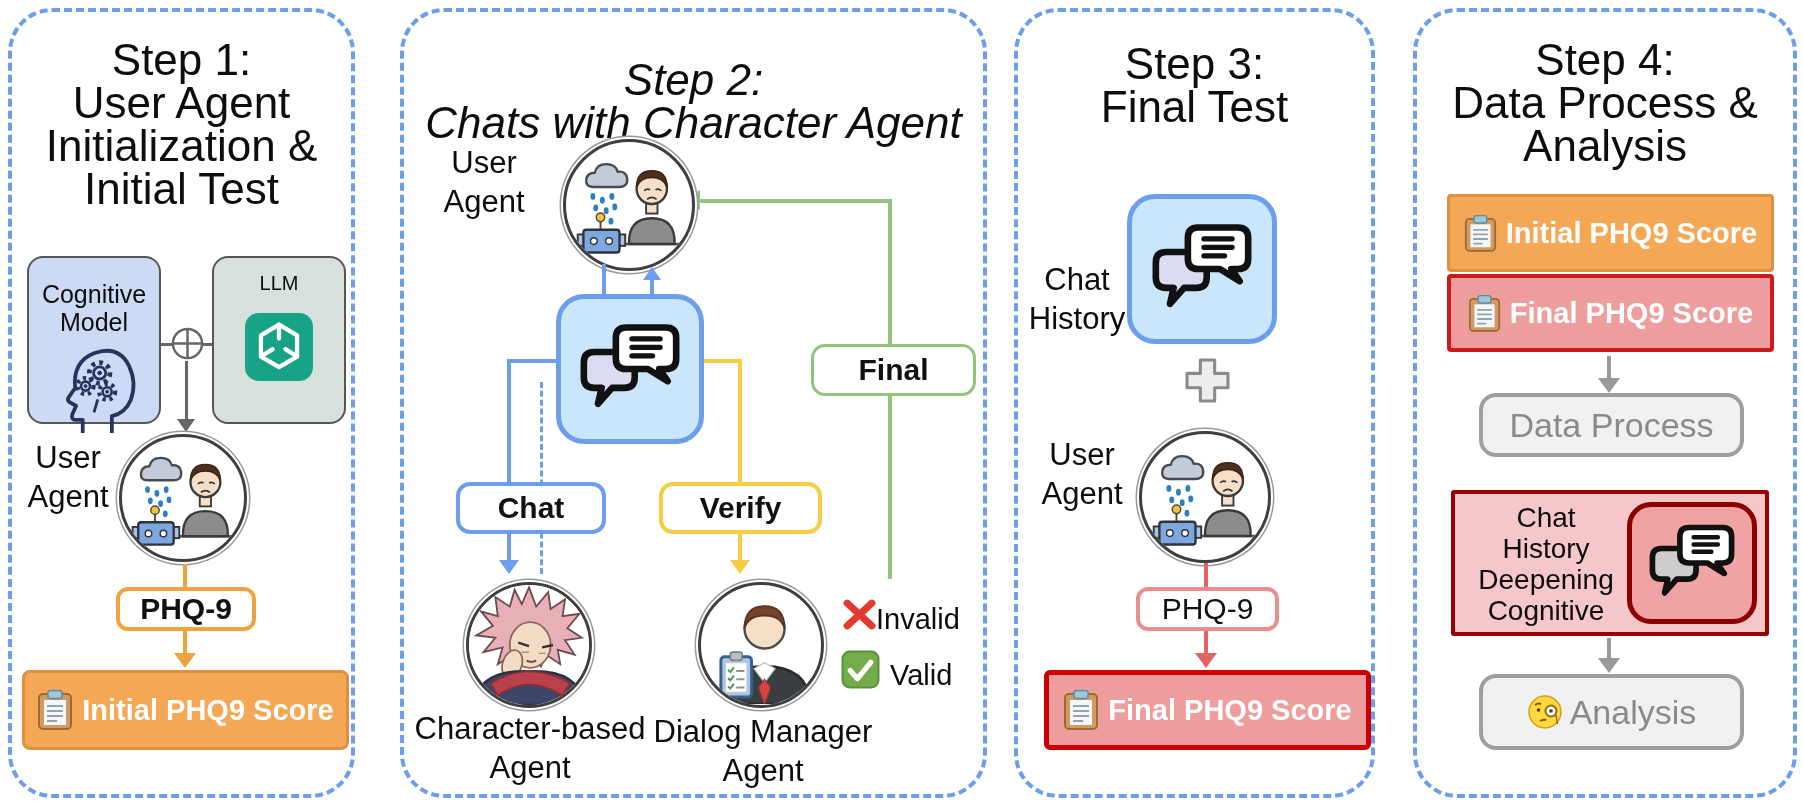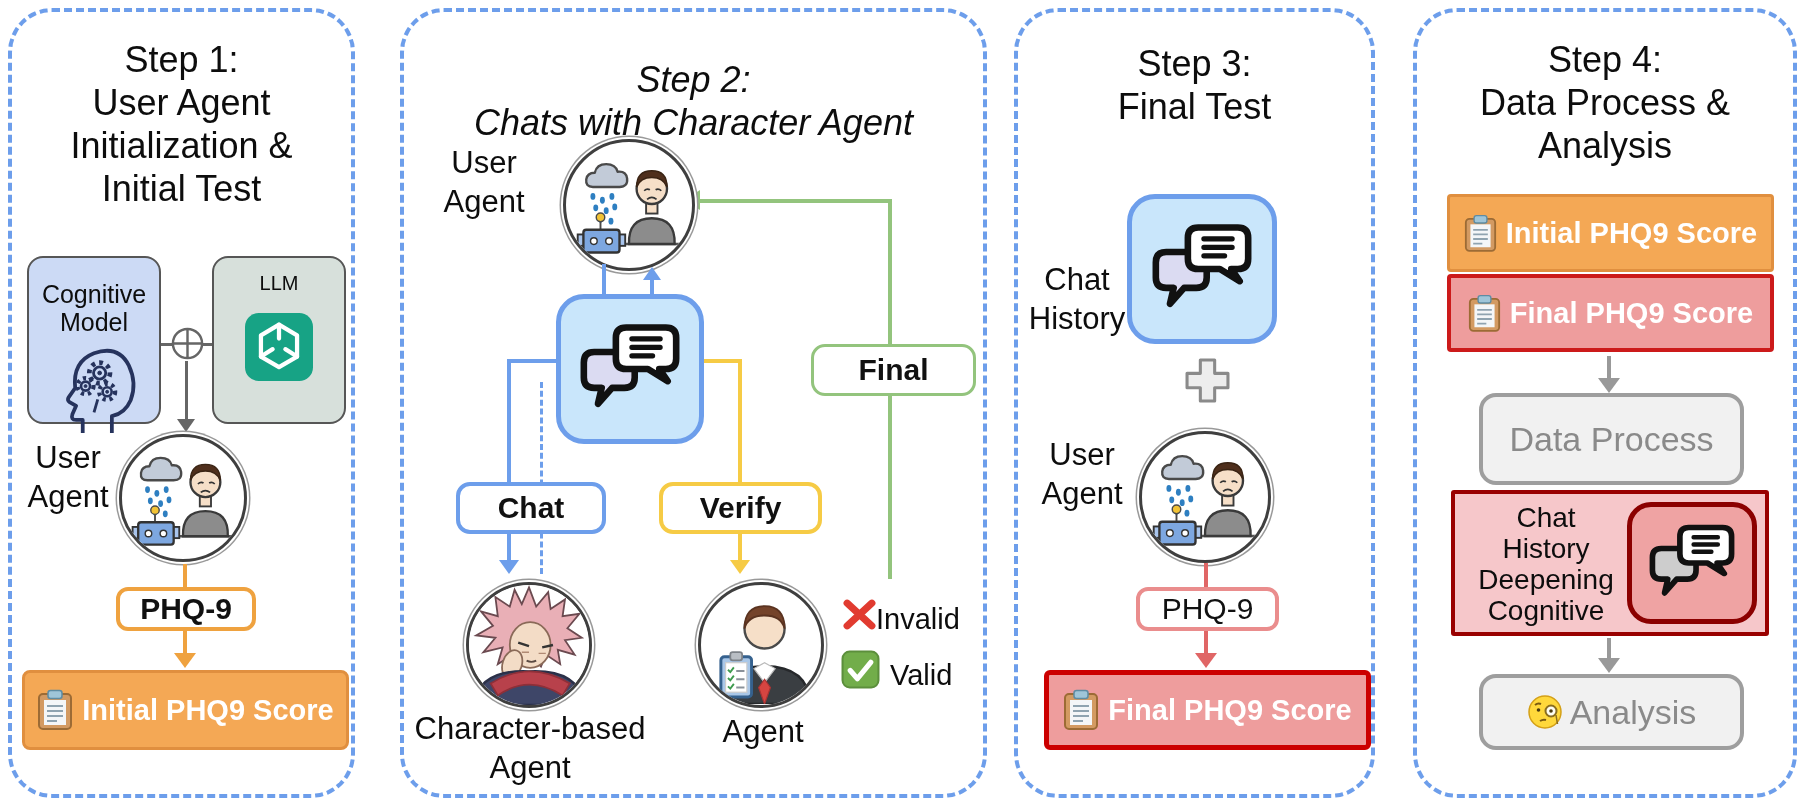--- a/index.html
+++ b/index.html
@@ -1,19 +1,19 @@
 <!DOCTYPE html>
 <html><head>
 <meta charset="utf-8">
 <style>
   html,body{margin:0;padding:0;background:#fff;}
   .stage{position:relative;width:1803px;height:812px;background:#fff;
          font-family:"Liberation Sans",sans-serif;overflow:hidden;}
   .panel{position:absolute;border:4px dashed #6d9eeb;border-radius:44px;box-sizing:border-box;}
-  .title{position:absolute;left:0;right:0;text-align:center;font-size:36px;line-height:43px;color:#0d0d0d;}
+  .title{position:absolute;left:0;right:0;text-align:center;font-size:44px;line-height:43px;color:#0d0d0d;}
   .lbl{position:absolute;text-align:center;font-size:31px;line-height:39px;color:#0d0d0d;}
   .pill{position:absolute;background:#fff;display:flex;align-items:center;justify-content:center;
         font-weight:700;font-size:30px;color:#111;box-sizing:border-box;}
   .circle{position:absolute;border-radius:50%;background:#fff;border:3px solid #3f3f3f;
           box-shadow:0 0 0 2px #fff,0 0 0 3.5px #999;display:flex;align-items:center;
           justify-content:center;overflow:hidden;box-sizing:border-box;}
   .scorebox{position:absolute;display:flex;align-items:center;justify-content:center;gap:9px;
             color:#fff;font-weight:700;font-size:29px;box-sizing:border-box;}
   .greybox{position:absolute;background:#F1F1F1;border:4px solid #9E9E9E;border-radius:17px;
            color:#8a8a8a;font-size:34px;display:flex;align-items:center;justify-content:center;
@@ -246,20 +246,21 @@
       <rect x="1.5" y="1.5" width="35" height="35" rx="7" fill="#72AD4A" stroke="#5c8f3c" stroke-width="2"></rect>
       <path d="M9 20 l7 8 l13 -16" stroke="#fff" stroke-width="5" fill="none" stroke-linecap="round" stroke-linejoin="round"></path>
     </svg>
     <div class="lbl" style="left:486px;top:644px;width:90px;text-align:left;font-size:29px;">Valid</div>
 
     <div class="lbl" style="left:0px;top:697px;width:252px;">
       <div>Character-based</div>
       <div>Agent</div>
     </div>
     <div class="lbl" style="left:244px;top:700px;width:230px;">
+      <div>Dialog Manager</div>
       <div>Agent</div>
     </div>
   </div>
 
   <div class="panel" style="left:1014px;top:8px;width:361px;height:790px;">
     <div class="title" style="top:30px;">
       <div>Step 3:</div>
       <div>Final Test</div>
     </div>
 
@@ -355,21 +356,21 @@
         <rect x="7" y="11" width="22" height="25" fill="#F4F6F8"></rect>
         <rect x="11" y="1.5" width="14" height="8" rx="2.5" fill="#9FC5D8" stroke="#5E8CA3" stroke-width="1.5"></rect>
         <path d="M10 17 h16 M10 22 h16 M10 27 h16 M10 32 h10" stroke="#8FA3B0" stroke-width="2"></path>
       </svg>
       <span>Final PHQ9 Score</span>
     </div>
 
     <div class="ln" style="left:190px;top:344px;width:4px;height:24px;background:#999;"></div>
     <div class="tri" style="left:181px;top:366px;border-left:11px solid transparent;border-right:11px solid transparent;border-top:15px solid #999;"></div>
 
-    <div class="greybox" style="left:62px;top:381px;width:265px;height:92px;">
+    <div class="greybox" style="left:62px;top:381px;width:265px;height:64px;">
       <span>Data Process</span>
     </div>
 
     <div style="position:absolute;left:34px;top:478px;width:318px;height:146px;background:#f6c7ca;border:4px solid #990000;border-radius:3px;box-sizing:border-box;">
       <div style="position:absolute;left:2px;top:8px;width:178px;text-align:center;font-size:28px;line-height:31px;color:#0d0d0d;">
         <div>Chat</div>
         <div>History</div>
         <div>Deepening</div>
         <div>Cognitive</div>
       </div>

